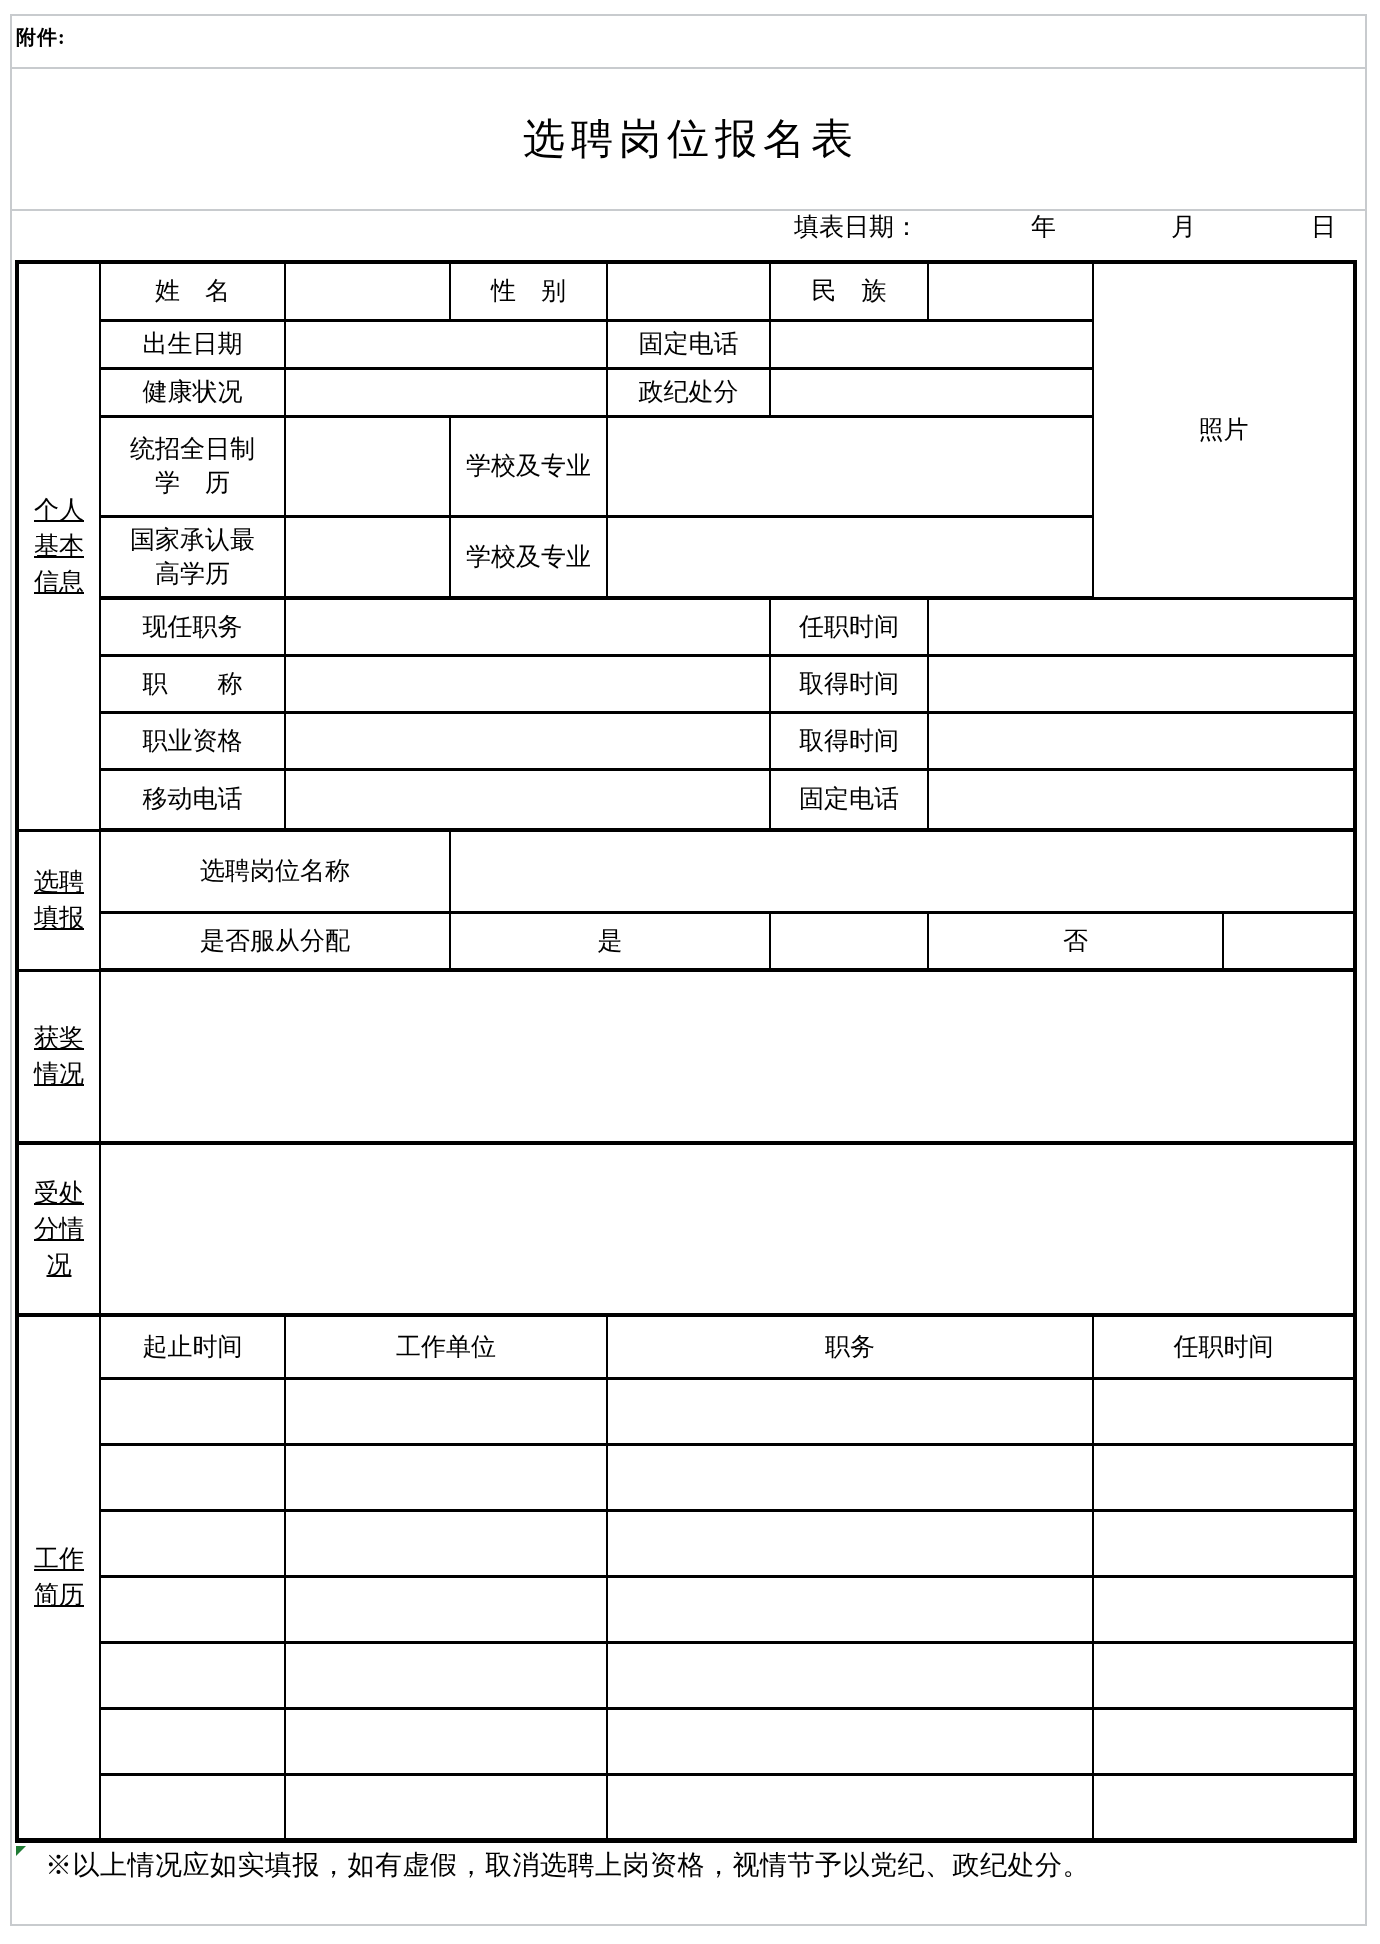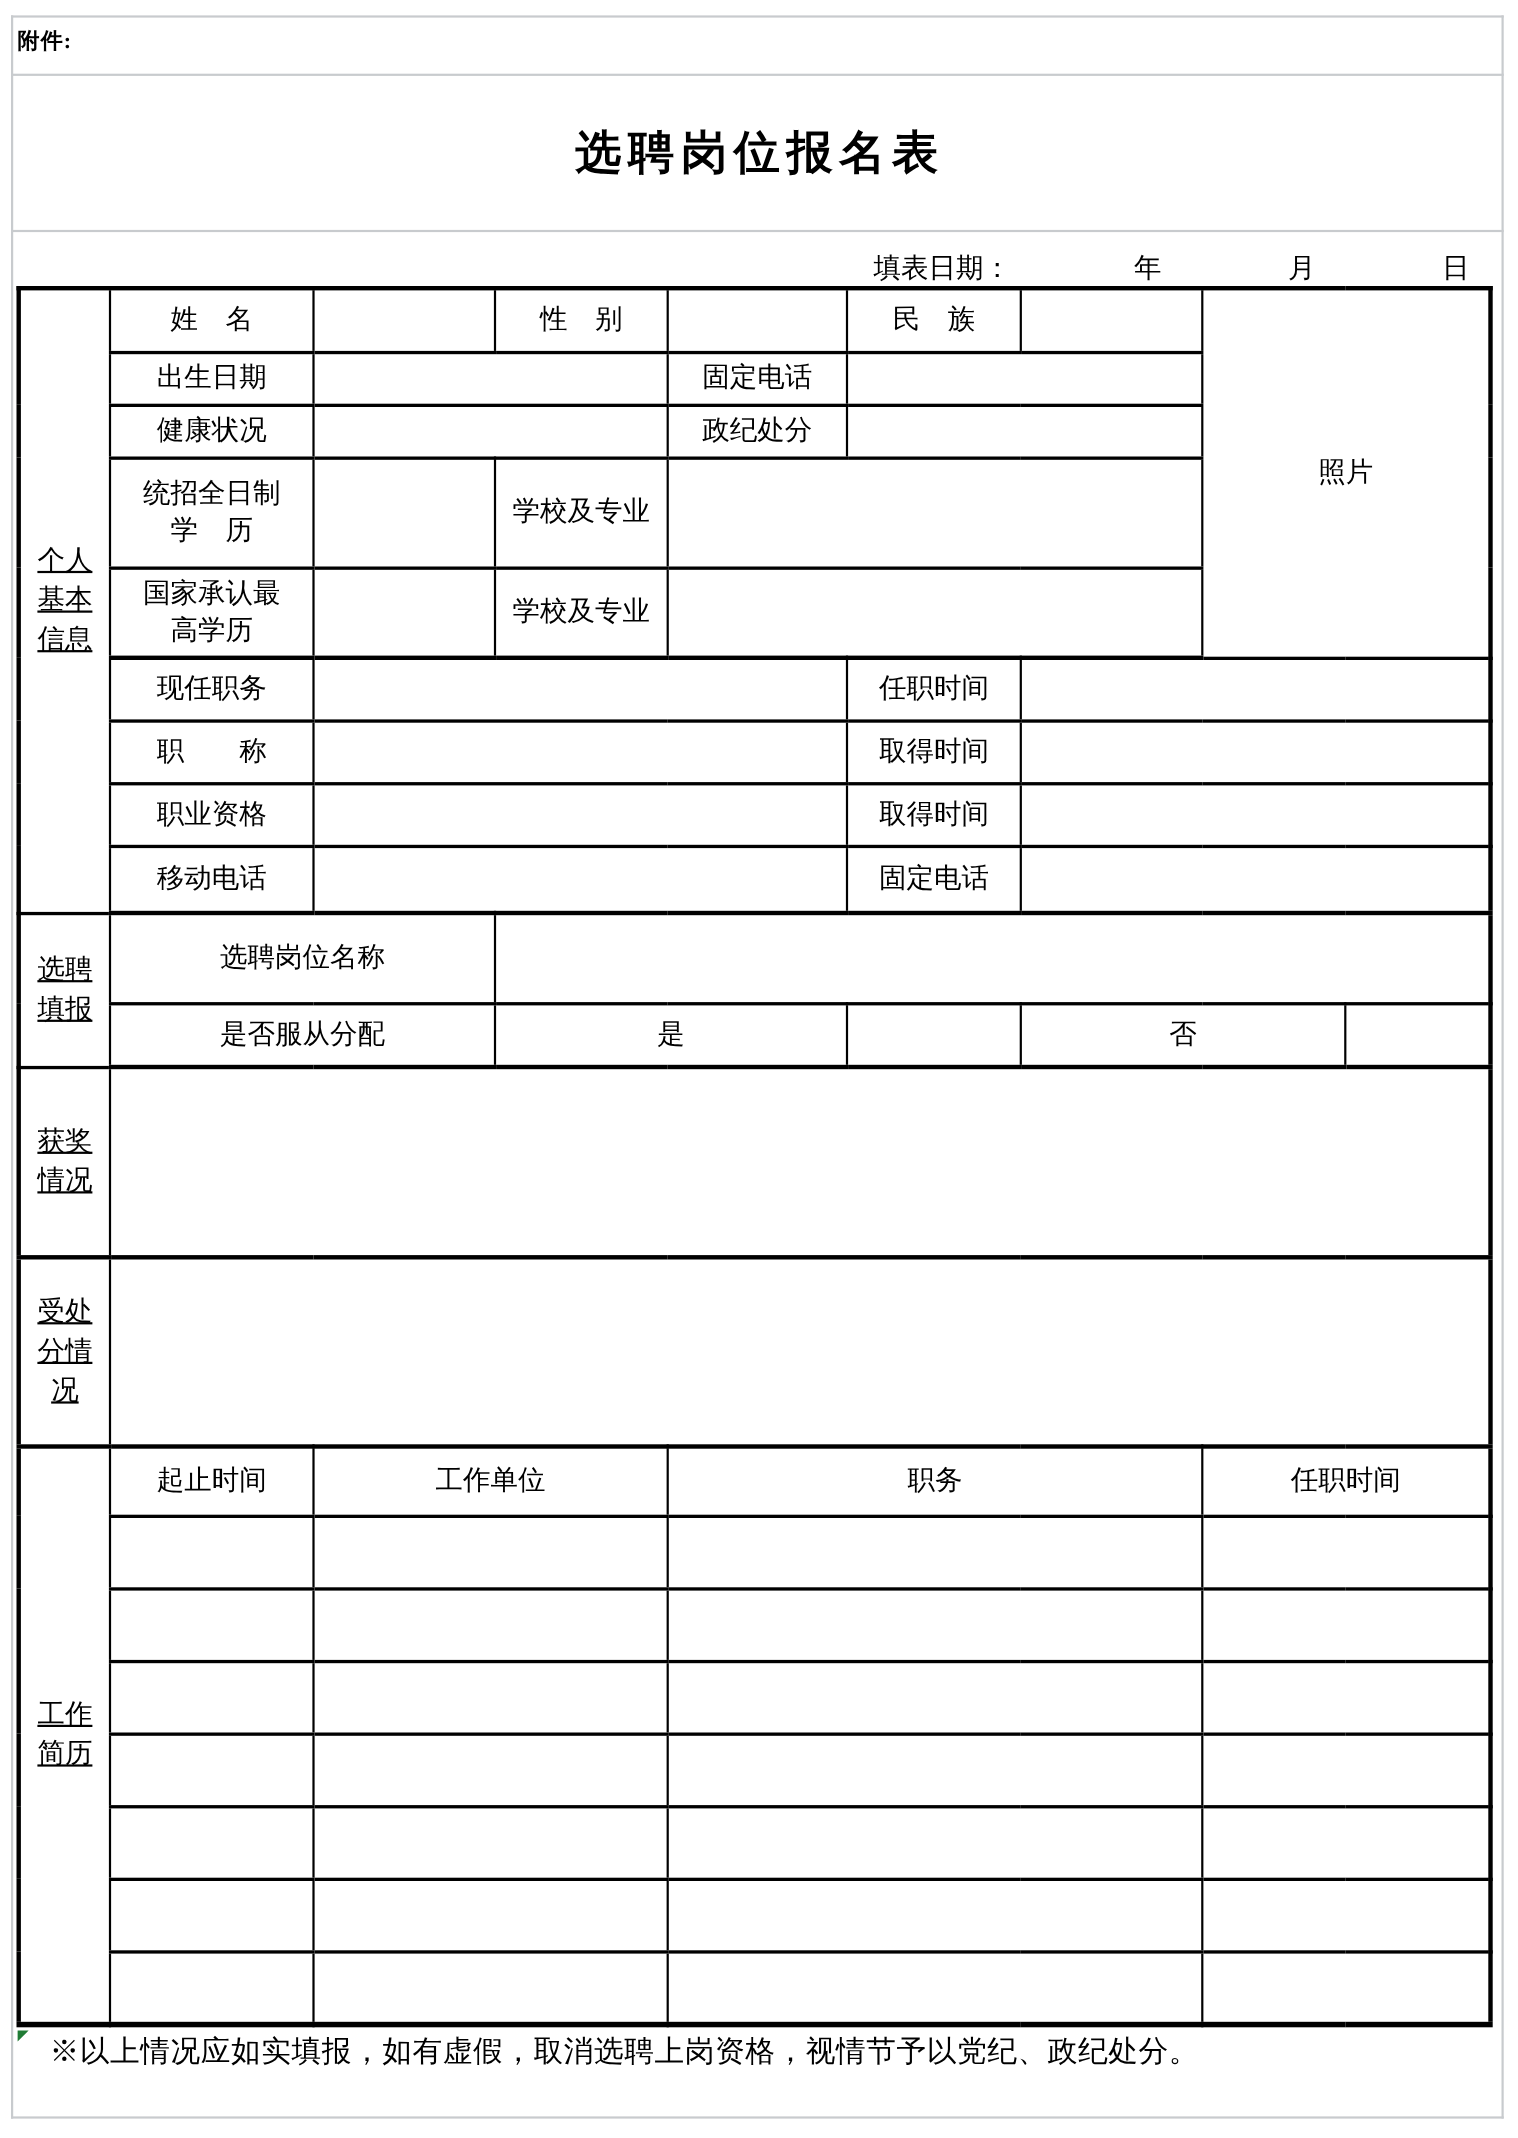--- a/index.html
+++ b/index.html
@@ -10,24 +10,24 @@
   .gline{position:absolute;background:#c8cbce;}
   
   #attachment{
     position:absolute;left:16px;top:24px;font-size:20px;font-weight:bold;
     letter-spacing:1px;
   }
   #titlebox{
     position:absolute;left:10px;top:68px;width:1356px;height:142px;
     display:flex;align-items:center;justify-content:center;
   }
-  #titlebox .t{font-size:42px;font-weight:bold;letter-spacing:6px;text-indent:6px;}
+  #titlebox .t{font-size:42px;font-weight:normal;letter-spacing:6px;text-indent:6px;}
   #daterow{
     position:absolute;left:10px;top:210px;width:1326px;height:50px;
-    display:flex;align-items:flex-end;justify-content:flex-end;
+    display:flex;align-items:flex-start;justify-content:flex-end;
     font-size:25px;padding-right:32px;
   }
   #daterow .unit{display:inline-block;}
   #daterow .u1{margin-left:112px;}
   #daterow .u2{margin-left:115px;}
   #daterow .u3{margin-left:115px;}
   
   table#form{
     position:absolute;left:15px;top:260px;width:1338px;
     border-collapse:collapse;table-layout:fixed;

